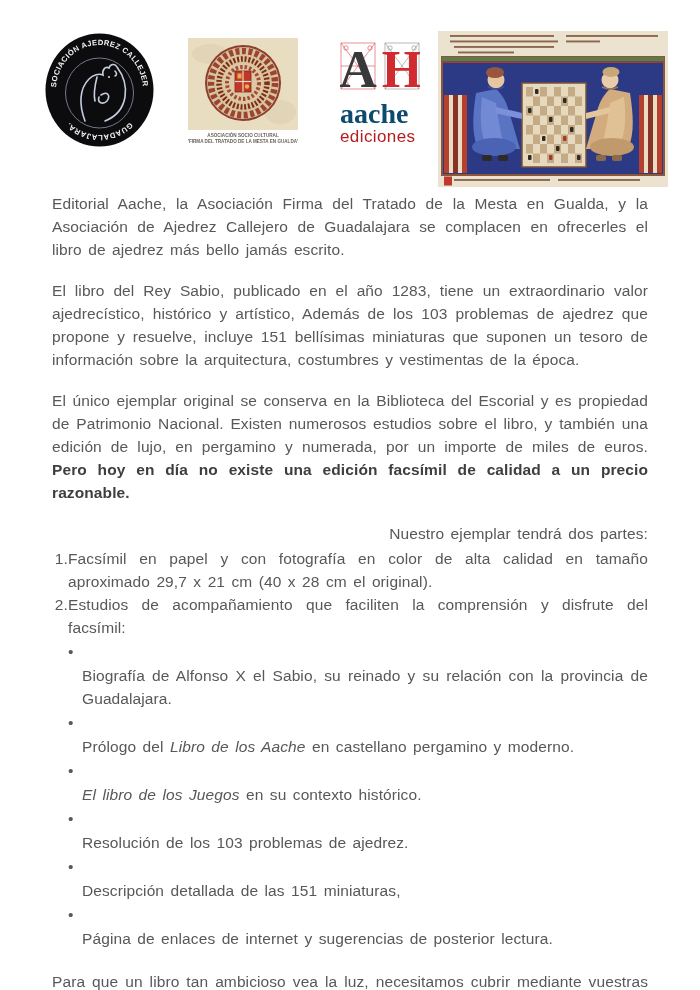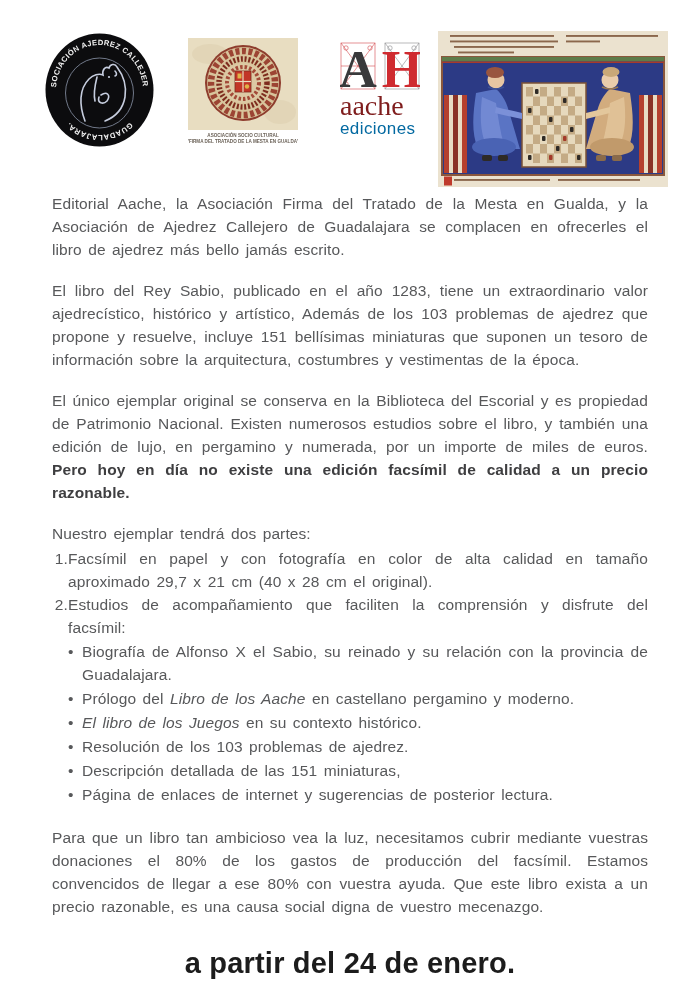--- a/index.html
+++ b/index.html
@@ -7,38 +7,38 @@
     width:700px;height:990px;background:#ffffff;
     font-family:"Liberation Sans","DejaVu Sans",sans-serif;
     color:#57585a;overflow:hidden;
   }
   .page{position:relative;width:700px;height:990px;background:#fff;}
 
   
   .header{position:relative;width:700px;height:192px;}
   .abs{position:absolute;}
   .aache-block{left:340px;top:42px;width:86px;display:flex;flex-direction:column;align-items:flex-start;}
-  .aache-name{font-family:"Liberation Serif","DejaVu Serif",serif;font-weight:400;
-    font-size:28px;line-height:26px;color:#7f1d1d;letter-spacing:0px;margin-top:2px;}
-  .aache-sub{font-size:17px;line-height:17px;color:#0369a1;letter-spacing:.4px;margin-top:1px;}
+  .aache-name{font-family:"Liberation Serif","DejaVu Serif",serif;font-weight:700;
+    font-size:28px;line-height:26px;color:#0c4a6e;letter-spacing:0px;margin-top:10px;}
+  .aache-sub{font-size:17px;line-height:17px;color:#b91c1c;letter-spacing:.4px;margin-top:1px;}
 
   
   .content{padding:0 52px;}
   .content p{
     margin:0 0 18px 0;font-size:15.5px;line-height:23px;
     letter-spacing:.1px;word-spacing:2px;text-align:justify;
   }
   .content p strong{color:#3e3e40;font-weight:700;}
-  p.list-intro{margin-bottom:2px;text-align:left;}
+  p.list-intro{margin-bottom:2px;text-align:right;}
   .oli,.bullet{display:flex;font-size:15.5px;line-height:23px;letter-spacing:.1px;word-spacing:2px;}
   .oli .num{flex:0 0 16px;text-align:right;}
   .oli .txt{flex:1;text-align:justify;}
   .bullet{margin-top:1px;}
   .bullet .marker{flex:0 0 14px;padding-left:16px;box-sizing:content-box;}
-  .bullet .btxt{flex:1;text-align:justify;}
+  .bullet .btxt{flex:1;text-align:justify;margin-top:24px;}
   .bullets{margin-bottom:20px;}
   .bullet i{font-style:italic;}
   p.funding{}
 
   
   .cta{margin-top:26px;text-align:center;color:#1c1c1c;
     font-size:29px;line-height:38px;font-weight:800;letter-spacing:.2px;}
 </style>
 </head>
 <body>

